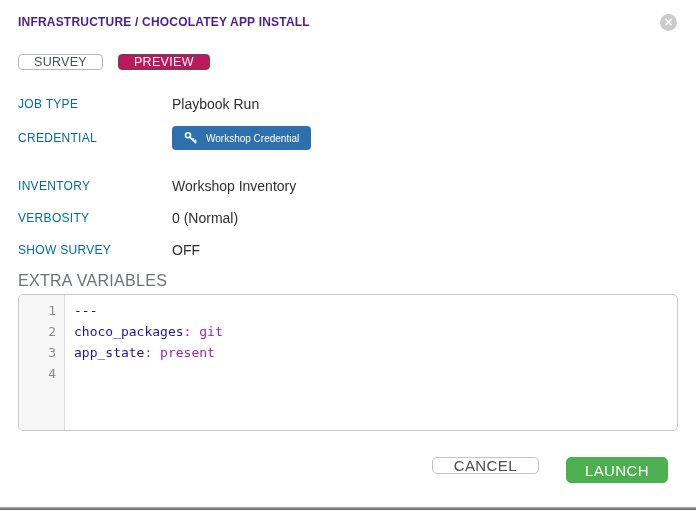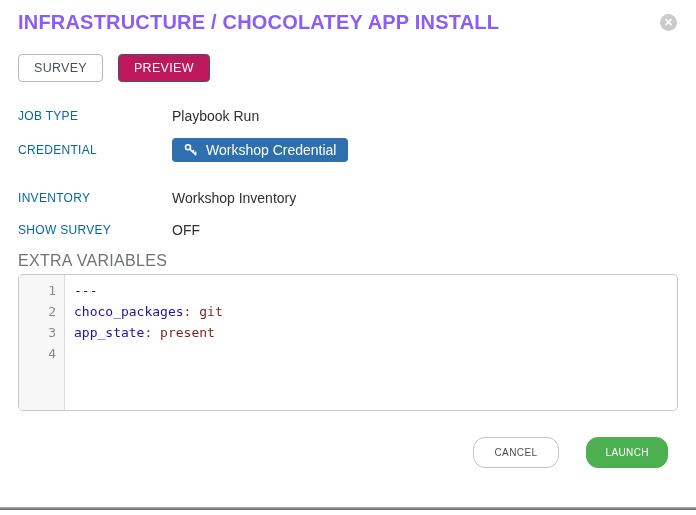--- a/index.html
+++ b/index.html
@@ -10,35 +10,35 @@
     font-family: "Liberation Sans", sans-serif;
     position: relative;
     overflow: hidden;
     color: #2f2f2f;
   }
   .modal { padding: 14px 18px 0 18px; }
 
   
   .modal-header { display: flex; justify-content: space-between; align-items: flex-start; }
   .modal-title {
-    font-size: 20px; font-weight: bold; color: #8b5cf6;
+    font-size: 12px; font-weight: bold; color: #4c1d95;
     letter-spacing: 0.2px; margin: 0; line-height: 17px;
   }
   .close-btn {
     width: 17px; height: 17px; border-radius: 50%;
     background: #cbcbcb; color: #ffffff;
     display: flex; align-items: center; justify-content: center;
     font-size: 11px; font-weight: bold; line-height: 1;
     cursor: pointer; user-select: none; margin-right: 1px;
   }
 
   
   .tabs { margin-top: 23px; display: flex; gap: 15px; }
   .tab {
-    height: 28px; padding: 0 15px;
+    height: 16px; padding: 0 15px;
     border-radius: 4px; font-size: 12.5px; letter-spacing: 0.3px;
     font-family: "Liberation Sans", sans-serif;
     display: inline-flex; align-items: center; cursor: pointer;
   }
   .tab-inactive { background: #ffffff; border: 1px solid #b9b9b9; color: #4a515b; }
   .tab-active   { background: #be185d; border: 1px solid #4b525a; color: #ffffff; }
 
   
   .details { margin-top: 24px; }
   .detail-row { display: flex; align-items: center; margin-bottom: 13px; min-height: 19px; }
@@ -46,21 +46,21 @@
   .detail-label {
     width: 154px; flex: 0 0 154px;
     font-size: 12px; color: #0369a1; letter-spacing: 0.3px;
   }
   .detail-value { font-size: 14px; color: #2f2f2f; }
   .cred-badge {
     display: inline-flex; align-items: center; gap: 8px;
     background: #2d70ad; color: #ffffff;
     border: none; border-radius: 4px;
     height: 24px; padding: 0 12px;
-    font-size: 14px; font-family: "Liberation Sans", sans-serif;
+    font-size: 10px; font-family: "Liberation Sans", sans-serif;
     cursor: pointer;
   }
   .key-icon { display: inline-flex; }
 
   
   .extra-vars-label {
     margin-top: 1px; margin-bottom: 4px;
     font-size: 16px; color: #6e7277; letter-spacing: 0.3px;
   }
   .editor {
@@ -78,30 +78,30 @@
     background: #f7f7f7; border-right: 1px solid #dcdcdc;
   }
   .editor-lines { position: relative; padding-top: 5px; }
   .cm-line { display: flex; line-height: 21px; height: 21px; }
   .ln {
     flex: 0 0 46px; width: 46px; text-align: right;
     padding-right: 9px; color: #8a8a8a;
   }
   .code { padding-left: 9px; white-space: pre; }
   .tok-key { color: #221199; }
-  .tok-plain { color: #7f1d1d; }
+  .tok-plain { color: #a21caf; }
 
   
   .footer {
     margin-top: 26px; margin-right: 10px;
     display: flex; justify-content: flex-end; gap: 27px;
   }
   .btn {
-    height: 31px; border-radius: 12px;
-    font-size: 10px; letter-spacing: 0.4px;
+    height: 17px; border-radius: 5px;
+    font-size: 15px; letter-spacing: 0.4px;
     font-family: "Liberation Sans", sans-serif;
     display: inline-flex; align-items: center; cursor: pointer;
   }
   .btn-cancel { background: #ffffff; border: 1px solid #c4c4c4; color: #4d4d4d; padding: 0 21px; }
   .btn-launch { background: #4caf50; border: 1px solid #4caf50; color: #ffffff; padding: 12px 18px; }
 
   
   .bottom-bar {
     position: absolute; left: 0; right: 0; bottom: 5px; height: 3px;
     background: linear-gradient(#b2b2b2, #606060);
@@ -140,20 +140,24 @@
         </span>
         <span>Workshop Credential</span>
       </button>
     </div>
 
     <div class="detail-row">
       <div class="detail-label">INVENTORY</div>
       <div class="detail-value">Workshop Inventory</div>
     </div>
 
+    <div class="detail-row">
+      <div class="detail-label">VERBOSITY</div>
+      <div class="detail-value">0 (Normal)</div>
+    </div>
 
     <div class="detail-row">
       <div class="detail-label">SHOW SURVEY</div>
       <div class="detail-value">OFF</div>
     </div>
 
   </div>
 
   <div class="extra-vars-label">EXTRA VARIABLES</div>
 

